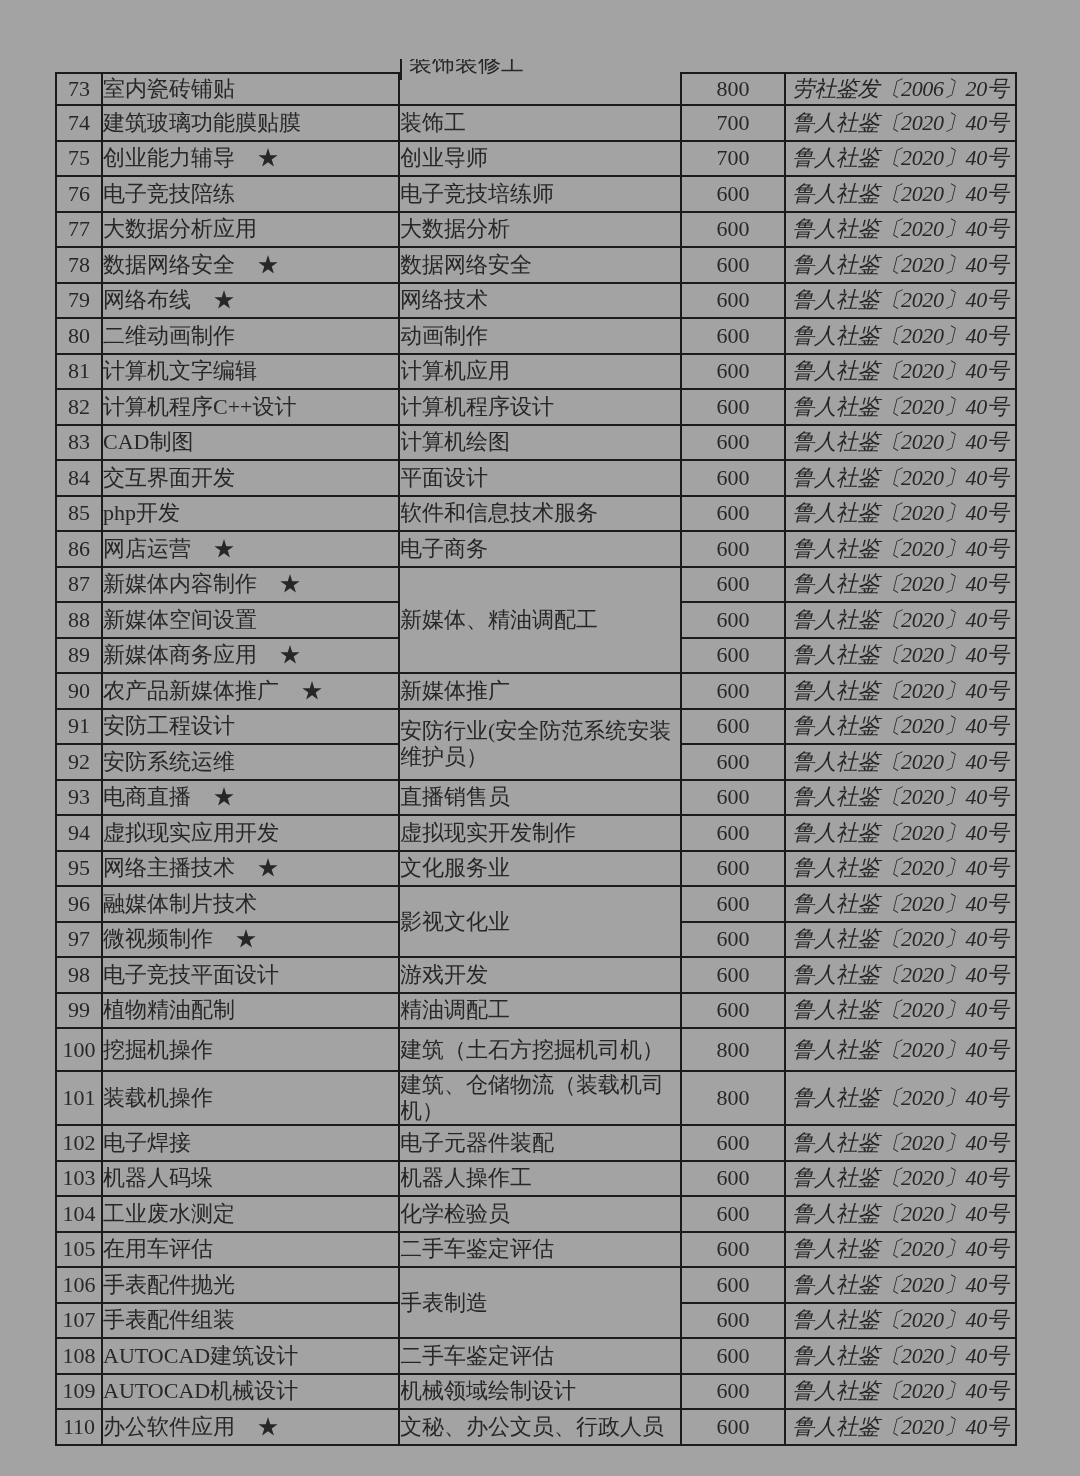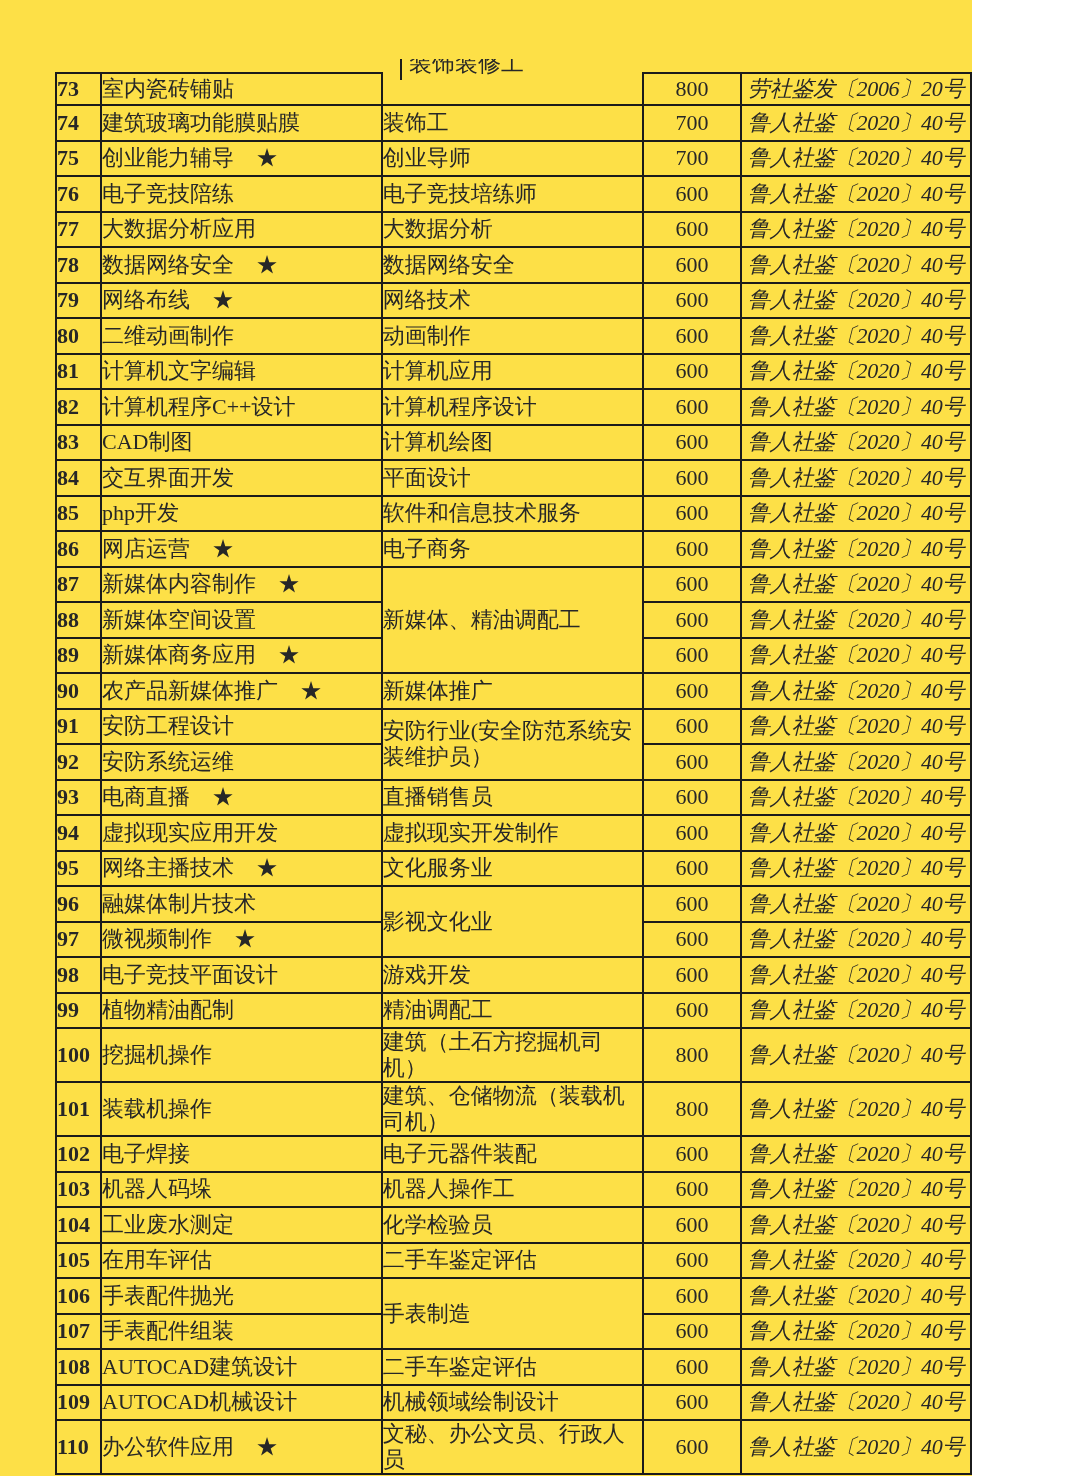--- a/index.html
+++ b/index.html
@@ -1,19 +1,19 @@
 <!DOCTYPE html>
 <html><head>
 <meta charset="utf-8">
 <style>
   html,body{margin:0;padding:0;background:#ffffff;}
   .page{
     position:relative;
-    width:972px;height:1476px;
-    background:#fde047;
+    width:1080px;height:1476px;
+    background:#a3a3a3;
     font-family:"Liberation Serif","DejaVu Serif",serif;
     color:#272727;
     overflow:hidden;
   }
   
   .partial-cat{
     position:absolute;
     left:400px;top:59px;
     width:278px;height:21px;
     overflow:hidden;
@@ -38,23 +38,23 @@
     font-size:22px;
     color:#272727;
     vertical-align:middle;
     padding:0;
     overflow:hidden;
   }
   tr{height:35.5px;}
   tr[data-no="73"]{height:32px;}
   tr[data-no="100"]{height:43px;margin-left:6px;}
   tr[data-no="101"]{height:52px;}
-  td.c-no{text-align:left;font-weight:bold;}
+  td.c-no{text-align:center;}
   td.c-name{padding-left:7px;}
-  td.c-cat{padding-left:6px;line-height:26px;}
+  td.c-cat{padding-left:6px;line-height:26px;border-radius:7px;}
   td.c-cat.cont{border-top:none;}
   td.c-price{text-align:center;}
   td.c-doc{text-align:center;font-size:21px;letter-spacing:-0.3px;white-space:nowrap;font-style:italic;}
 </style>
 </head>
 <body>
 
 <div class="page">
 
   <div class="partial-cat">

